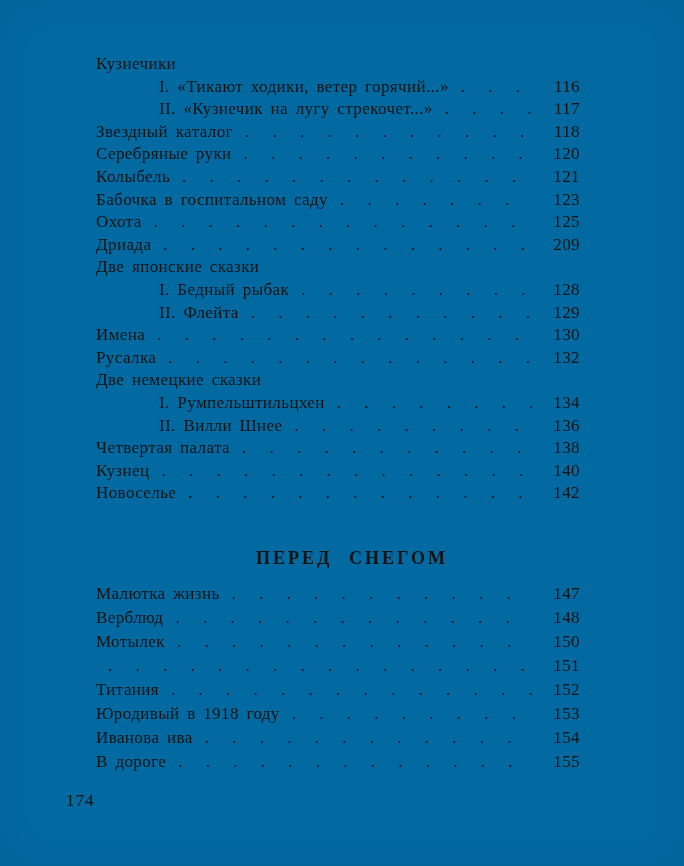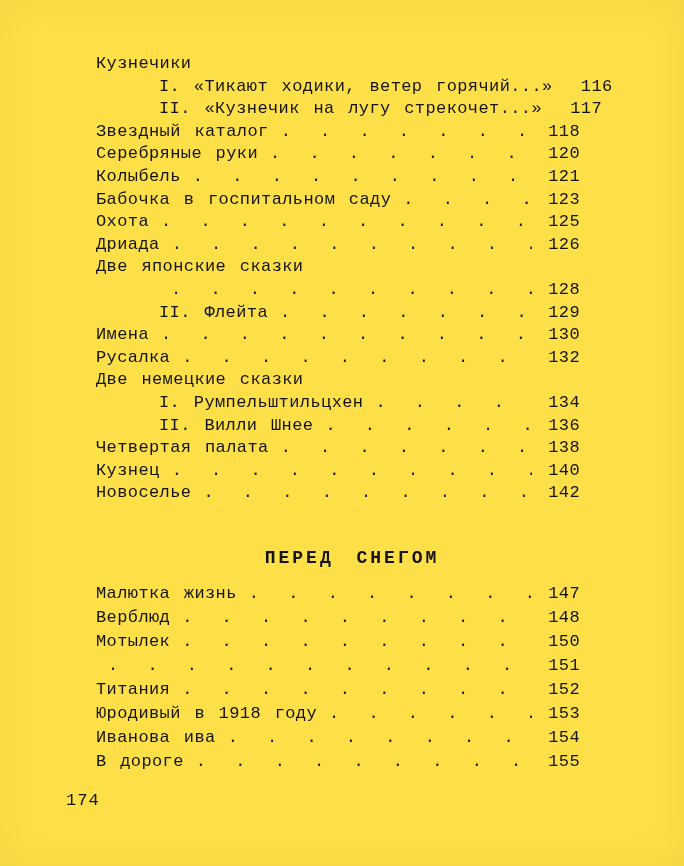--- a/index.html
+++ b/index.html
@@ -5,24 +5,23 @@
   * { margin: 0; padding: 0; box-sizing: border-box; }
   html, body { background: #f2f2ef; }
   body {
     width: 684px; height: 866px;
     font-family: "Liberation Serif", "DejaVu Serif", serif;
     color: #141414;
   }
   .page {
     position: relative;
     width: 684px; height: 866px;
-    background: #fde047;
+    background: #0369a1;
     overflow: hidden;
     box-shadow: inset 0 0 40px rgba(0,0,0,0.05);
-    font-family: Liberation Mono, monospace;
   }
   .toc {
     position: absolute;
     left: 96px; right: 104px;
   }
   .toc-top { top: 54px; }
   .toc-bottom { top: 584px; }
   .toc-row {
     display: flex;
     align-items: baseline;
@@ -120,28 +119,29 @@
 
     <div class="toc-row">
       <span class="title">Охота</span>
       <span class="leader"></span>
       <span class="pageno">125</span>
     </div>
 
     <div class="toc-row">
       <span class="title">Дриада</span>
       <span class="leader"></span>
-      <span class="pageno">126</span>
+      <span class="pageno">209</span>
     </div>
 
     <div class="toc-row">
       <span class="title">Две японские сказки</span>
     </div>
 
     <div class="toc-row indent">
+      <span class="title">I. Бедный рыбак</span>
       <span class="leader"></span>
       <span class="pageno">128</span>
     </div>
 
     <div class="toc-row indent">
       <span class="title">II. Флейта</span>
       <span class="leader"></span>
       <span class="pageno">129</span>
     </div>
 

